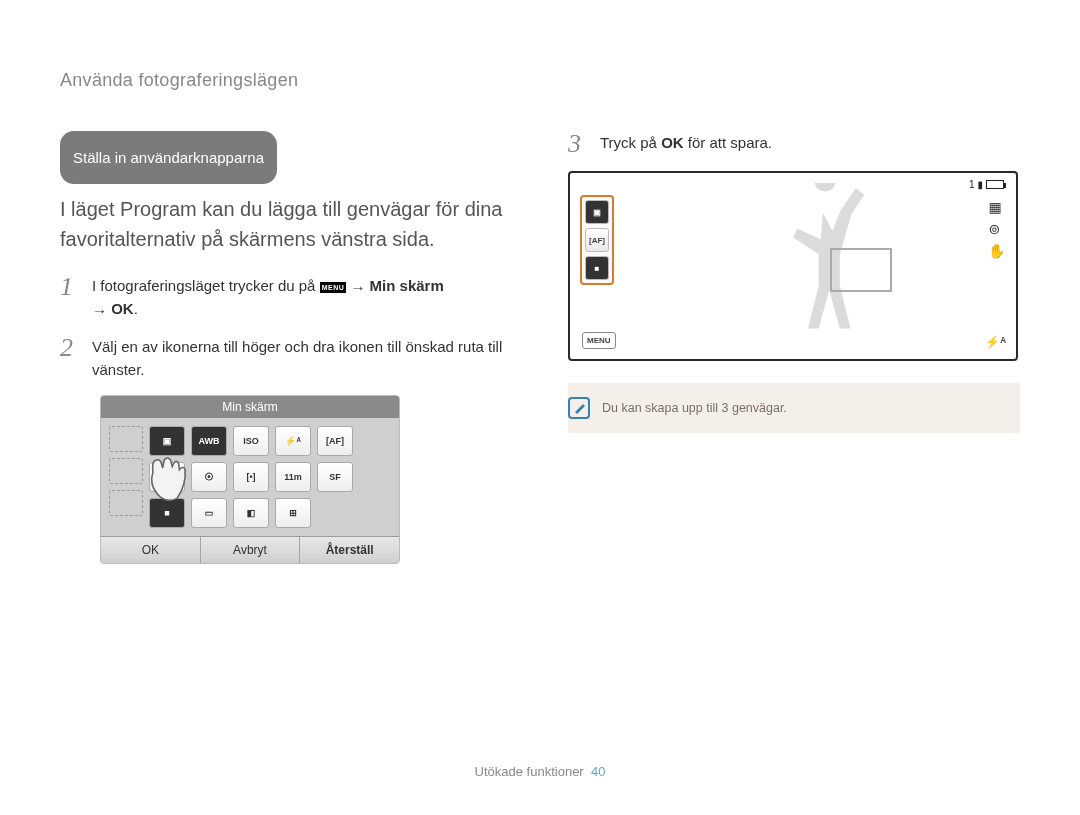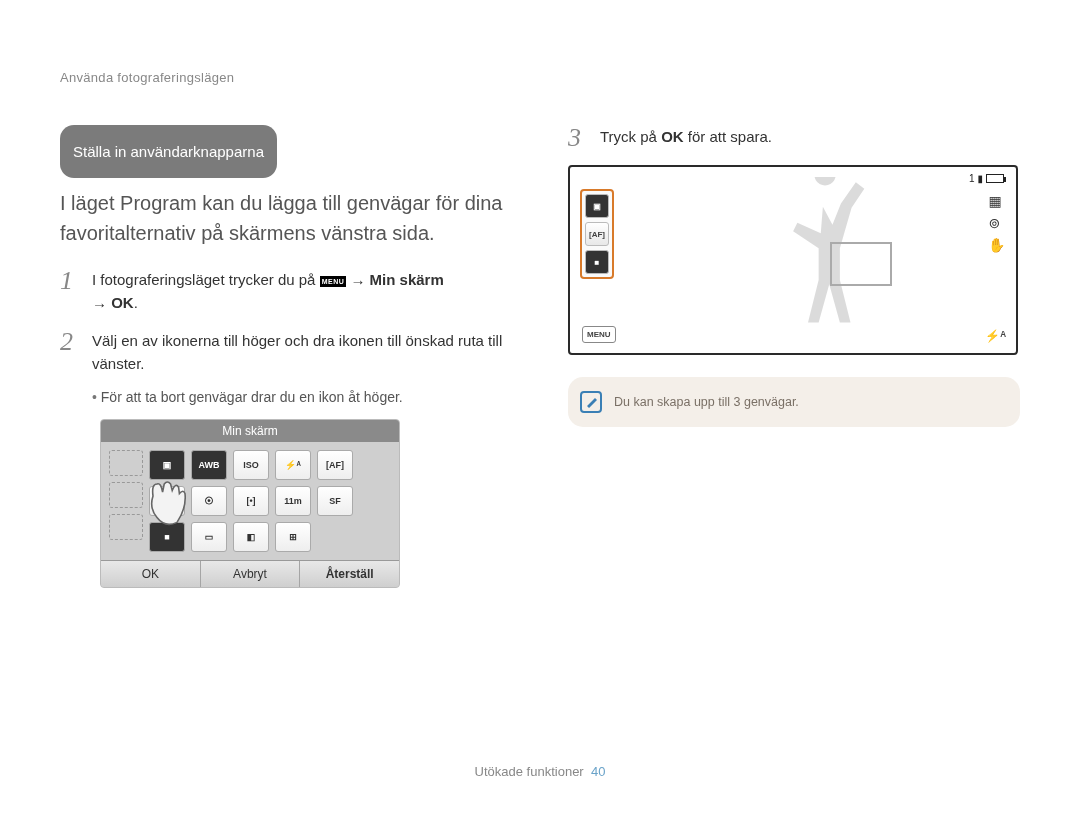--- a/index.html
+++ b/index.html
@@ -6,21 +6,21 @@
     body {
       width: 1080px;
       height: 815px;
       background: #fff;
       font-family: Arial, Helvetica, sans-serif;
       color: #444;
       position: relative;
       padding: 70px 60px 40px 60px;
     }
     .page-header {
-      font-size: 13px;
+      font-size: 18px;
       font-weight: 300;
       color: #888;
       margin-bottom: 40px;
       letter-spacing: 0.3px;
     }
     .columns {
       display: flex;
       gap: 56px;
     }
     .col { flex: 1; }
@@ -243,27 +243,26 @@
     .focus-box {
       position: absolute;
       left: 260px;
       top: 75px;
       width: 62px;
       height: 44px;
       border: 2px solid #aaa;
     }
     .note-box {
       background: #f4efe9;
-      padding: 14px 12px;
+      padding: 14px 0;
       display: flex;
       gap: 12px;
       align-items: center;
       font-size: 12.5px;
       color: #7a7066;
-      border-radius: 15px;
     }
     .note-icon {
       width: 22px;
       height: 22px;
       border: 2px solid #3a7fb5;
       border-radius: 4px;
       color: #3a7fb5;
       display: flex;
       align-items: center;
       justify-content: center;
@@ -300,21 +299,20 @@
         <br>
         <span>→</span>
         <span class="bold">OK</span>.
       </div>
     </div>
 
     <div class="step">
       <div class="step-num">2</div>
       <div class="step-body">Välj en av ikonerna till höger och dra ikonen till önskad ruta till vänster.</div>
     </div>
-    <p class="bullet">För att ta bort genvägar drar du en ikon åt höger.</p>
 
     
     <div class="mini-screen">
       <div class="mini-title">Min skärm</div>
       <div class="mini-grid-area">
         <div class="drop-col">
           <div class="drop-slot"></div>
           <div class="drop-slot"></div>
           <div class="drop-slot"></div>
         </div>

